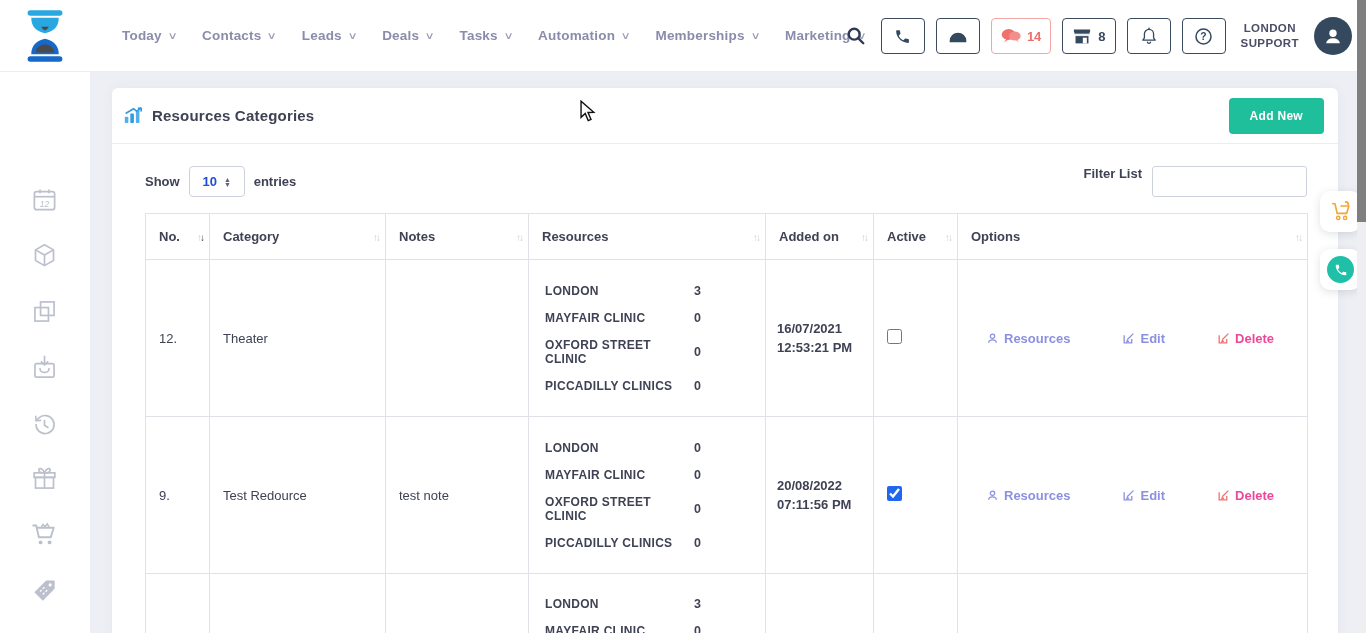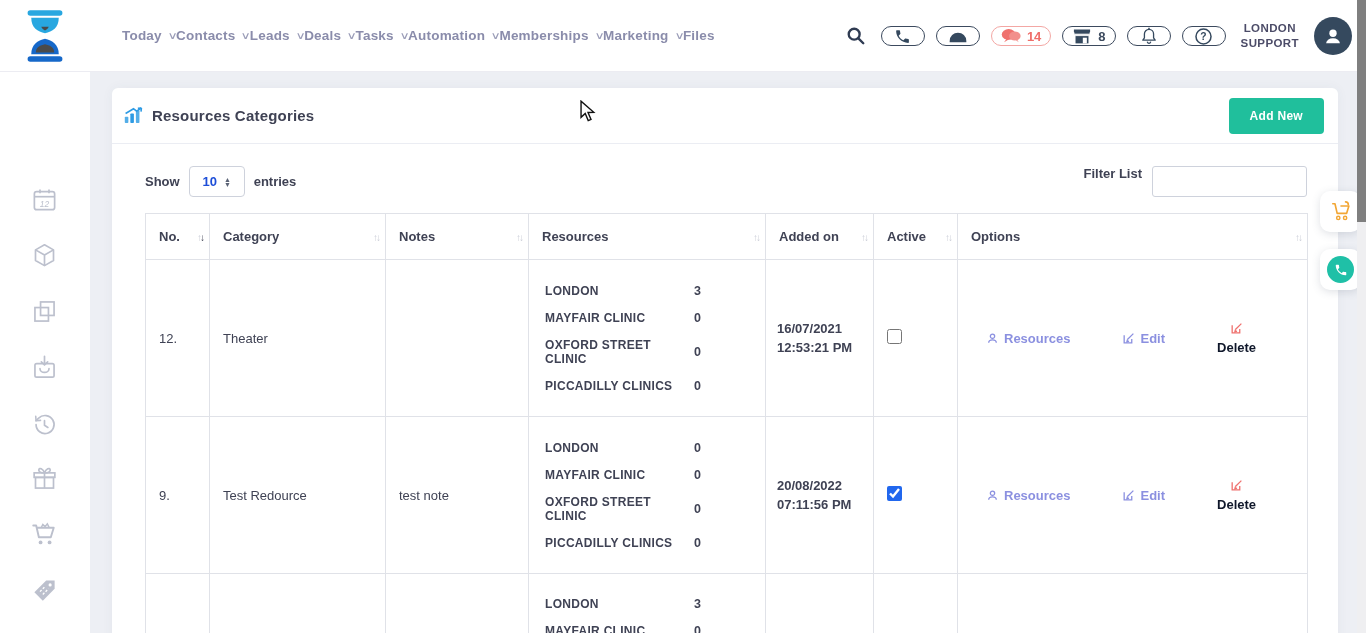--- a/index.html
+++ b/index.html
@@ -4,26 +4,26 @@
 <style>
   * { margin:0; padding:0; box-sizing:border-box; }
   html,body { width:1366px; height:633px; overflow:hidden; }
   body { font-family:"Liberation Sans", sans-serif; background:#edeff4; }
   #screen { position:relative; width:1366px; height:633px; overflow:hidden; }
 
   
   .topbar { position:absolute; left:0; top:0; width:1366px; height:72px; background:#ffffff;
             border-bottom:1px solid #ececf2; z-index:20; display:flex; align-items:center; }
   .logo-wrap { width:90px; display:flex; justify-content:center; }
-  .mainnav { display:flex; align-items:center; margin-left:32px; }
+  .mainnav { display:flex; align-items:center; gap:26px; margin-left:32px; }
   .nav-item { display:flex; align-items:center; gap:7px; cursor:pointer; }
   .nav-item .lbl { color:#8a8cab; font-size:13.5px; font-weight:600; letter-spacing:.2px; }
   .nav-item .chev { color:#9b9db8; font-size:10px; transform:scaleX(1.4); }
   .top-right { position:absolute; right:14px; top:0; height:72px; display:flex; align-items:center; gap:11px; }
-  .iconbtn { height:20px; min-width:44px; padding:0 9px; border:1px solid #3c4a5e; border-radius:14px;
+  .iconbtn { height:36px; min-width:44px; padding:0 9px; border:1px solid #3c4a5e; border-radius:4px;
              background:#fff; display:flex; align-items:center; justify-content:center; gap:6px; cursor:pointer; }
   .iconbtn.alert { border-color:#f3a7a4; }
   .badge-count { font-size:13px; font-weight:700; color:#3c4a5e; }
   .badge-count.red { color:#ef6e6a; }
   .searchbtn { margin-right:4px; cursor:pointer; display:flex; align-items:center; }
   .user-name { text-align:center; color:#4c4c68; font-size:11.5px; font-weight:700; letter-spacing:.4px; line-height:15px; margin:0 4px; }
   .avatar { width:38px; height:38px; border-radius:50%; background:#35495e; display:flex; align-items:center; justify-content:center; cursor:pointer; }
 
   
   .sidebar { position:absolute; left:0; top:72px; width:90px; height:561px; background:#ffffff; z-index:10;font-style:italic; }
@@ -65,21 +65,21 @@
   td.c-active { padding-left:13px; }
   td.c-active input { width:15px; height:15px; accent-color:#2167ee; cursor:pointer; }
   .res-list { display:flex; flex-direction:column; gap:13px; padding:0 0 0 16px; }
   .res-row { display:grid; grid-template-columns:1fr 56px; align-items:center; width:205px; }
   .res-name { font-size:12px; font-weight:700; letter-spacing:.3px; color:#3f4254; text-transform:uppercase; }
   .res-count { font-size:12.5px; font-weight:600; color:#3f4254; }
   td.c-opts { padding-left:28px; }
   .opts { display:flex; align-items:center; gap:52px; }
   .optlink { display:flex; align-items:center; gap:5px; font-size:13px; font-weight:700; cursor:pointer; }
   .optlink.blue { color:#8b90e0; }
-  .optlink.red { color:#0f172a;flex-direction:column; }
+  .optlink.red { color:#ec4899; }
 
   
   .float-btn { position:absolute; width:41px; height:41px; background:#ffffff; border-radius:10px;
                box-shadow:0 2px 8px rgba(80,90,110,.18); display:flex; align-items:center; justify-content:center;
                cursor:pointer; z-index:30; }
   .float-cart { left:1320px; top:191px; }
   .float-phone { left:1320px; top:249px; }
   .phone-circle { width:27px; height:27px; border-radius:50%; background:#1fc0a7; display:flex; align-items:center; justify-content:center; }
   .scrollbar { position:absolute; right:0; top:0; width:9px; height:633px; background:#efeff1; z-index:40; }
   .scroll-thumb { position:absolute; left:0; top:0; width:9px; height:222px; background:#7f7f7f; }

